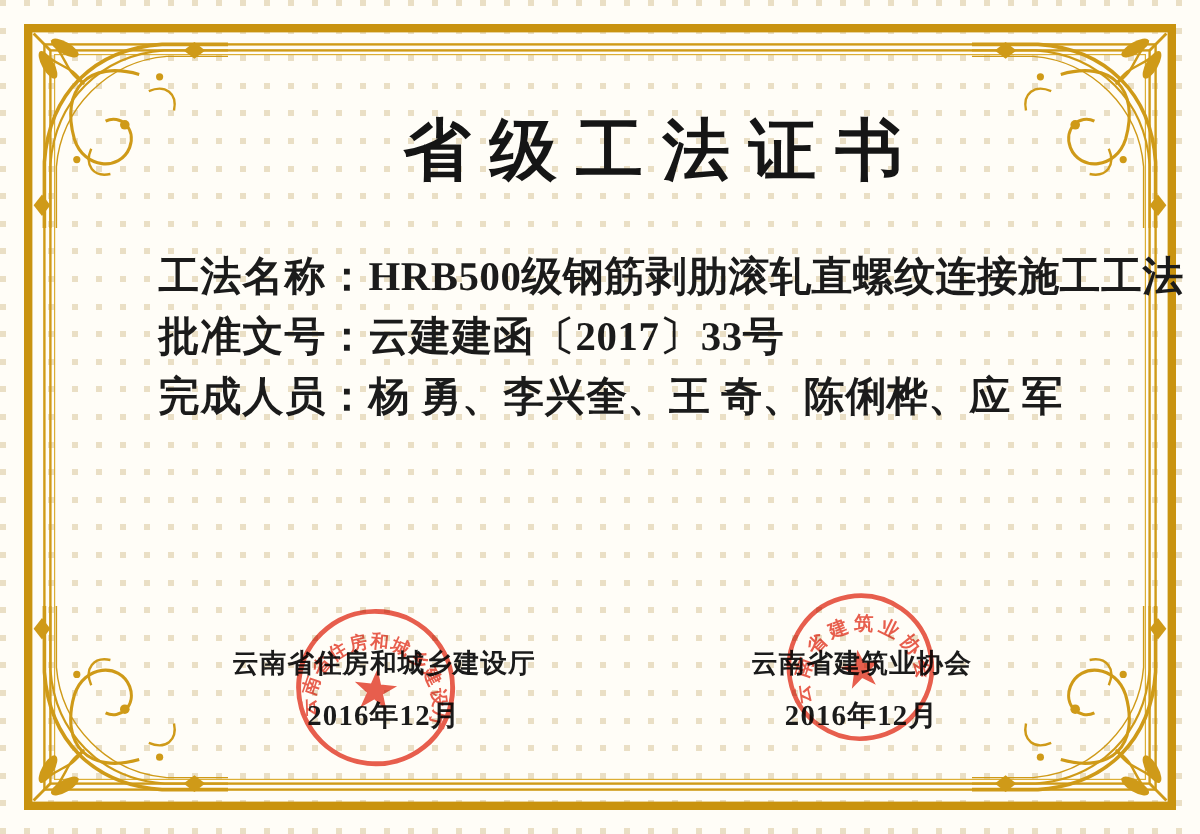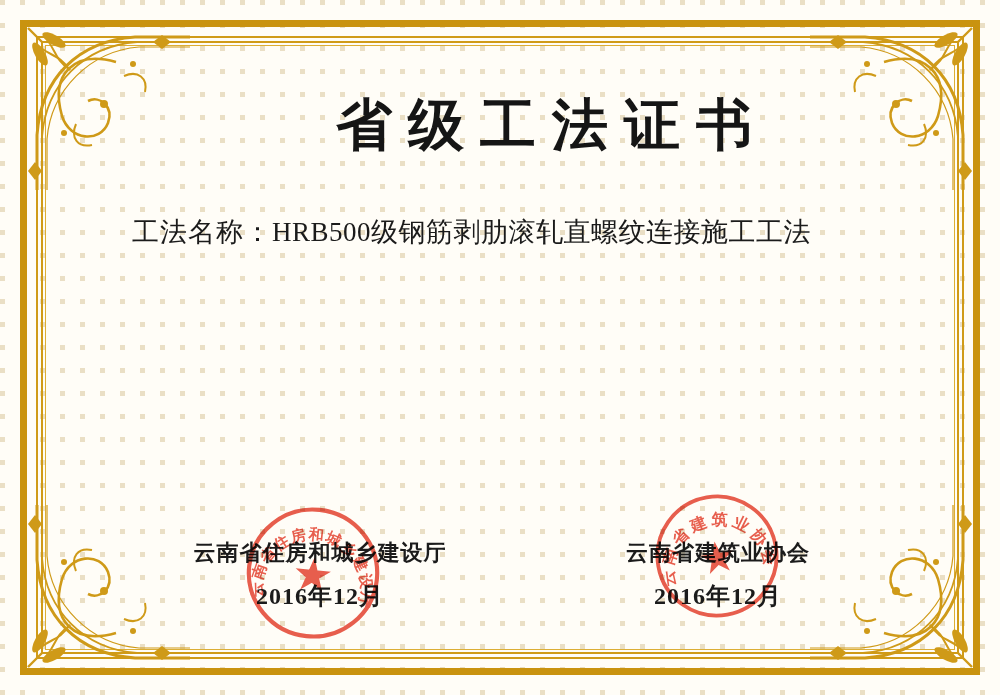--- a/index.html
+++ b/index.html
@@ -27,21 +27,21 @@
   .corner.tr{right:20px;top:20px;transform:scaleX(-1);}
   .corner.bl{left:20px;bottom:20px;transform:scaleY(-1);}
   .corner.br{right:20px;bottom:20px;transform:scale(-1,-1);}
 
   .title{
     position:absolute;top:88px;left:0;width:100%;
     text-align:center;font-size:56px;font-weight:700;
     letter-spacing:16px;text-indent:16px;color:#151515;padding-left:44px;
   }
   .fields{position:absolute;left:132px;top:207px;right:80px;}
-  .field-row{height:50px;line-height:50px;font-size:27px;font-weight:400;white-space:nowrap;}
+  .field-row{height:50px;line-height:50px;font-size:34px;font-weight:700;white-space:nowrap;}
   .field-label{letter-spacing:1px;}
   .field-value{letter-spacing:0.5px;}
 
   .sig{position:absolute;top:538px;width:300px;text-align:center;}
   .sig.left{left:170px;}
   .sig.right{left:568px;}
   .org{font-size:22px;font-weight:700;letter-spacing:1px;line-height:30px;}
   .issue-date{font-size:24px;font-weight:600;margin-top:12px;letter-spacing:1px;}
 
   .seal{position:absolute;mix-blend-mode:multiply;opacity:.82;}
@@ -140,20 +140,26 @@
       <circle cx="44" cy="113" r="3" fill="#CF9A18" stroke="none"></circle>
     </g>
   </svg>
 
   <div class="title">省级工法证书</div>
 
   <div class="fields">
     <div class="field-row">
       <span class="field-label">工法名称：</span><span class="field-value">HRB500级钢筋剥肋滚轧直螺纹连接施工工法</span>
     </div>
+    <div class="field-row">
+      <span class="field-label">批准文号：</span><span class="field-value">云建建函〔2017〕33号</span>
+    </div>
+    <div class="field-row">
+      <span class="field-label">完成人员：</span><span class="field-value">杨 勇、李兴奎、王 奇、陈俐桦、应 军</span>
+    </div>
   </div>
 
   <div class="sig left">
     <div class="org">云南省住房和城乡建设厅</div>
     <div class="issue-date">2016年12月</div>
   </div>
   <div class="sig right">
     <div class="org">云南省建筑业协会</div>
     <div class="issue-date">2016年12月</div>
   </div>

